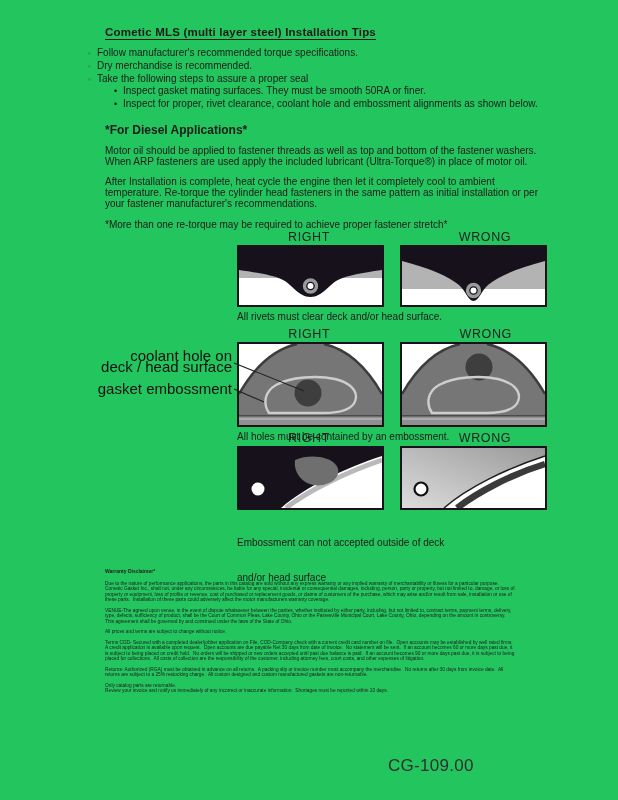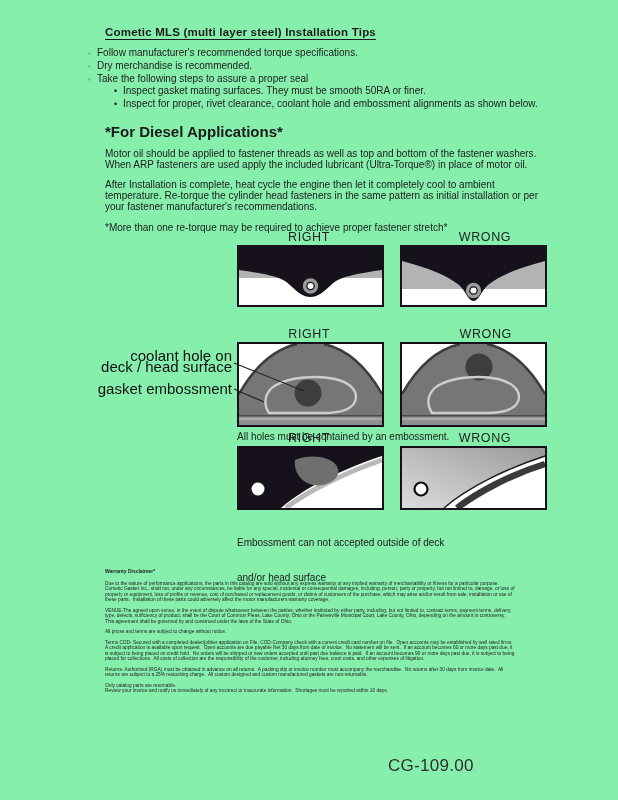--- a/index.html
+++ b/index.html
@@ -1,29 +1,29 @@
 <!DOCTYPE html>
 <html style="--ink: #17111c; --gray-light: #b3b3b3; --gray-body: #767676; --hole: #3e3e3e; --emboss: #cdcdcd; --band-dark-stripe: #3a3a3a;"><head>
 <meta charset="utf-8">
 <style>
   * { margin:0; padding:0; box-sizing:border-box; }
   html,body { background:#ffffff; }
   body { font-family:"Liberation Sans", sans-serif; color:#1b1b1b; }
-  .page { position:relative; width:618px; height:800px; background:#86efac; overflow:hidden; }
+  .page { position:relative; width:618px; height:800px; background:#22c55e; overflow:hidden; }
 
   
   .sec-top { position:absolute; left:88px; top:22px; width:462px; }
   .doc-title { margin-left:17px; display:inline-block; font-size:11.5px; font-weight:bold;
                letter-spacing:0.2px; border-bottom:1.5px solid #1a1a1a; padding-bottom:1px; }
   .bullets { margin-top:7px; font-size:10px; line-height:11.8px; white-space:nowrap; }
   .b-row { display:flex; align-items:baseline; }
   .b-marker { width:9px; font-size:8px; color:#444; flex:0 0 9px; }
   .sub { margin-left:26px; }
   .sub .b-marker { font-size:9px; color:#111; }
-  .diesel-h { margin-left:17px; margin-top:12px; font-size:15px; font-weight:bold; }
+  .diesel-h { margin-left:17px; margin-top:12px; font-size:12px; font-weight:bold; }
   .para { margin-left:17px; margin-top:8px; width:443px; font-size:10px; line-height:11.3px; white-space:pre-wrap; }
   .para.note { margin-top:10px; }
 
   
   .diag-labels { display:flex; gap:32px; }
   .diag-labels span { display:block; width:147px; text-align:center; font-size:12.5px; letter-spacing:0.6px; color:#222; }
   .diag-boxes { display:flex; gap:16px; margin-top:1px; }
   .diag-caption { margin-top:4px; font-size:10px; line-height:11.5px; white-space:pre-wrap; }
   #row1 { position:absolute; left:237px; top:230px; width:320px; }
   #row2 { position:absolute; left:88px;  top:327px; width:470px; }
@@ -101,20 +101,21 @@
         <rect x="1" y="1" width="145" height="60" fill="#ffffff"></rect>
         <rect x="2" y="16" width="143" height="28" fill="#b3b3b3"></rect>
         <rect x="2" y="44" width="143" height="16" fill="#ffffff"></rect>
         <path class="ink" d="M2,2 H145 V16 C118,23 99,31 88,40 C81,46 79,56 73.5,56 C68,56 66,46 59,40 C48,31 29,23 2,16 Z"></path>
         <circle cx="73.5" cy="45.5" r="7.5" fill="none" stroke="#101010" stroke-width="1"></circle>
         <circle cx="73.5" cy="45.5" r="6" fill="none" stroke="#9a9a9a" stroke-width="3.4"></circle>
         <circle cx="73.5" cy="45.5" r="3" fill="#ffffff"></circle>
         <rect class="frame" x="1" y="1" width="145" height="60"></rect>
       </svg>
     </div>
+    <div class="diag-caption">All rivets must clear deck and/or head surface.</div>
   </div>
 
   <div id="row2">
     <div class="diag-labels">
       <span>RIGHT</span>
       <span>WRONG</span>
     </div>
     <div class="diag-boxes">
       <svg width="147" height="85" viewBox="0 0 147 85">
         <rect x="1" y="1" width="145" height="83" fill="#767676"></rect>

